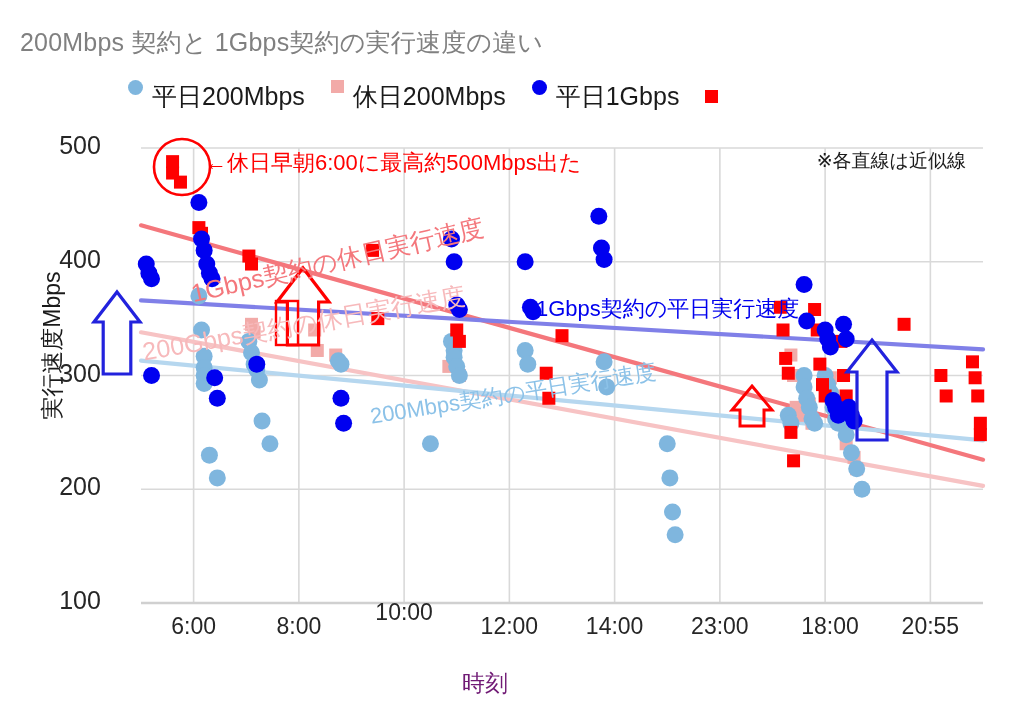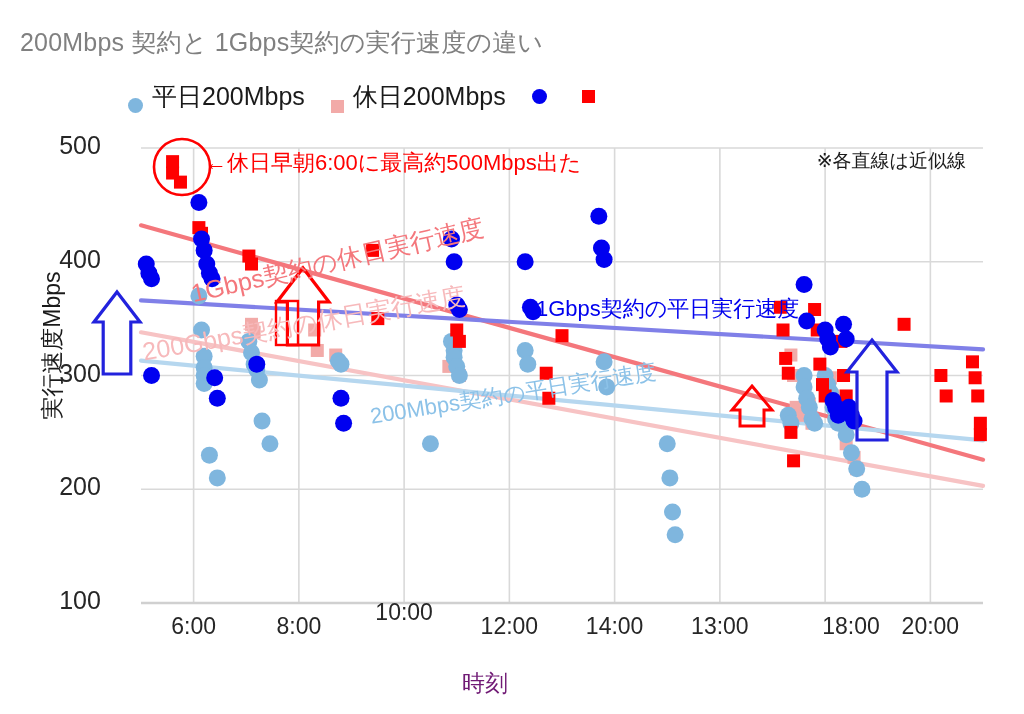--- a/index.html
+++ b/index.html
@@ -5,21 +5,21 @@
   html,body{margin:0;padding:0;background:#ffffff;}
   body{width:1024px;height:714px;font-family:"Liberation Sans","DejaVu Sans",sans-serif;overflow:hidden;}
   #root{position:relative;width:1024px;height:714px;}
 
   .chart-title{
     position:absolute;left:20px;top:26px;
     font-size:25px;color:#808080;letter-spacing:.2px;white-space:nowrap;
   }
 
   .legend{position:absolute;left:128px;top:80px;display:flex;align-items:center;gap:0px;}
-  .legend-item{display:flex;align-items:flex-end;margin-right:26px;}
+  .legend-item{display:flex;align-items:flex-start;margin-right:26px;}
   .legend-mark{display:inline-block;margin-right:9px;}
   .legend-mark.circle{width:15px;height:15px;border-radius:50%;}
   .legend-mark.square{width:13px;height:13px;}
   .legend-label{font-size:25px;color:#1a1a1a;white-space:nowrap;}
 
   .plot{position:absolute;left:0;top:0;width:1024px;height:714px;}
 
   .y-tick{position:absolute;font-size:25px;color:#262626;text-align:center;width:80px;}
   .x-tick{position:absolute;font-size:23px;color:#262626;text-align:center;width:110px;}
   .y-axis-label{
@@ -50,20 +50,21 @@
     <div class="legend-item">
       <span class="legend-mark circle" style="background:#7fb6de"></span>
       <span class="legend-label">平日200Mbps</span>
     </div>
     <div class="legend-item">
       <span class="legend-mark square" style="background:#f2aaa8"></span>
       <span class="legend-label">休日200Mbps</span>
     </div>
     <div class="legend-item">
       <span class="legend-mark circle" style="background:#0000f0"></span>
+      <span class="legend-label">平日1Gbps</span>
     </div>
     <div class="legend-item">
       <span class="legend-mark square" style="background:#ff0000"></span>
     </div>
   </div>
 
   <svg class="plot" id="plot-svg" width="1024" height="714">
       <line x1="141" y1="603" x2="983" y2="603" stroke="#d9d9d9" stroke-width="1.6"></line>
       <line x1="141" y1="489.25" x2="983" y2="489.25" stroke="#d9d9d9" stroke-width="1.6"></line>
       <line x1="141" y1="375.5" x2="983" y2="375.5" stroke="#d9d9d9" stroke-width="1.6"></line>
@@ -239,23 +240,23 @@
       <div class="y-tick" style="left: 40px; top: 586px;">100</div>
       <div class="y-tick" style="left: 40px; top: 472.25px;">200</div>
       <div class="y-tick" style="left: 40px; top: 358.5px;">300</div>
       <div class="y-tick" style="left: 40px; top: 244.75px;">400</div>
       <div class="y-tick" style="left: 40px; top: 131px;">500</div>
       <div class="x-tick" style="left: 138.625px; top: 613px;">6:00</div>
       <div class="x-tick" style="left: 243.875px; top: 613px;">8:00</div>
       <div class="x-tick" style="left: 349.125px; top: 599px;">10:00</div>
       <div class="x-tick" style="left: 454.375px; top: 613px;">12:00</div>
       <div class="x-tick" style="left: 559.625px; top: 613px;">14:00</div>
-      <div class="x-tick" style="left: 664.875px; top: 613px;">13:00</div>
-      <div class="x-tick" style="left: 796px; top: 613px;">18:00</div>
-      <div class="x-tick" style="left: 875.375px; top: 613px;">20:00</div>
+      <div class="x-tick" style="left: 664.875px; top: 613px;">23:00</div>
+      <div class="x-tick" style="left: 775px; top: 613px;">18:00</div>
+      <div class="x-tick" style="left: 875.375px; top: 613px;">20:55</div>
     </div>
 
   <div class="y-axis-label">実行速度Mbps</div>
   <div class="x-axis-label">時刻</div>
 
   <div class="note">※各直線は近似線</div>
 
   <div class="ann ann-callout">←休日早朝6:00に最高約500Mbps出た</div>
   <div class="ann ann-holiday1g">1Gbps契約の休日実行速度</div>
   <div class="ann ann-holiday200">200Gbps契約の休日実行速度</div>

